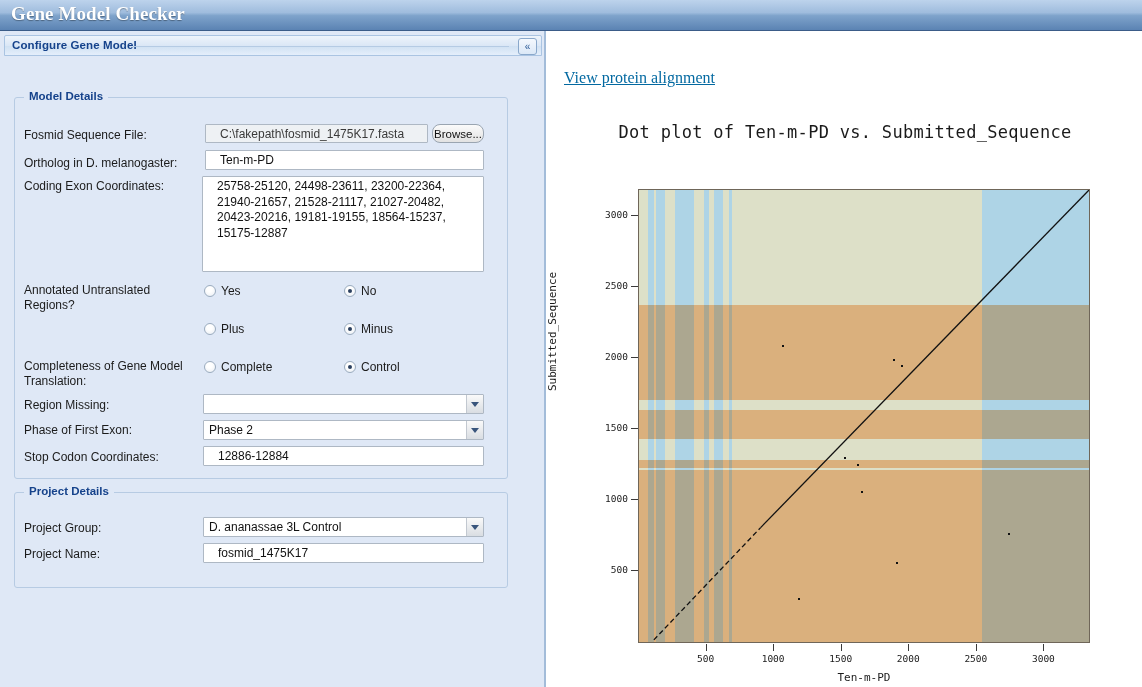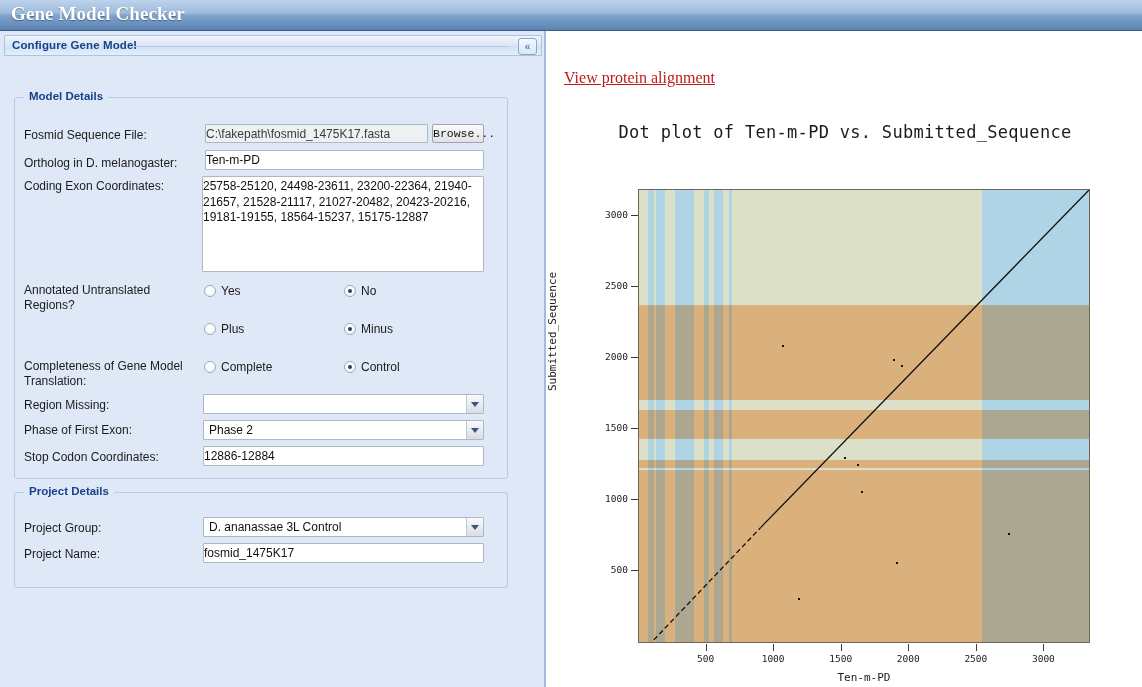--- a/index.html
+++ b/index.html
@@ -73,33 +73,33 @@
   .flabel {
     position: absolute;
     font-size: 12px; color: #1b1b1b; line-height: 14.5px;
   }
   .txtin {
     position: absolute;
     border: 1px solid #aeb8c4;
     background: #ffffff;
     font-family: "Liberation Sans", sans-serif;
     font-size: 12px; color: #111;
-    padding: 2px 0;
+    padding: 2px 14px;
     outline: none;
     border-radius: 1px;
   }
   .txtin.ro { background: #eef1f4; color: #3a3a3a; }
   textarea.txtin { resize: none; line-height: 15.5px; overflow: hidden; }
   .btnstd {
     position: absolute;
     border: 1px solid #9aa5b1;
     background: linear-gradient(to bottom,#fbfbfb,#e2e2e2);
-    font-family: Liberation Mono, monospace;
+    font-family: Liberation Sans, sans-serif;
     font-size: 11.5px; color: #111;
-    border-radius: 2px; cursor: pointer; padding: 0;
+    border-radius: 8px; cursor: pointer; padding: 0;
   }
   
   .radio-wrap { position: absolute; display: flex; align-items: center; cursor: pointer; }
   .rdo {
     width: 12px; height: 12px; border-radius: 50%;
     border: 1px solid #9bacbf;
     background: radial-gradient(circle at 45% 35%, #ffffff 30%, #e6ecf3 100%);
     position: relative; flex: none;
   }
   .rdo.on::after {
@@ -145,21 +145,21 @@
     display: flex; align-items: center; justify-content: center;
     cursor: pointer; white-space: nowrap;
   }
   .tab.active {
     background: #ffffff; font-weight: bold; color: #0e3570;
     height: 25px; top: 3px; border-bottom: 1px solid #fff; z-index: 3;
   }
   #plink {
     position: absolute; left: 16px; top: 38px;
     font-family: "Liberation Serif", serif;
-    font-size: 16px; color: #b91c1c;
+    font-size: 16px; color: #0369a1;
     text-decoration: underline; cursor: pointer;
   }
 
   
   #plotwrap { position: absolute; left: 0; top: 60px; width: 594px; height: 596px; }
   #plot-title {
     position: absolute; left: 0; top: 31px; width: 594px; text-align: center;
     font-family: "DejaVu Sans Mono", monospace;
     font-size: 17px; color: #1a1a1a; letter-spacing: .3px;
   }

